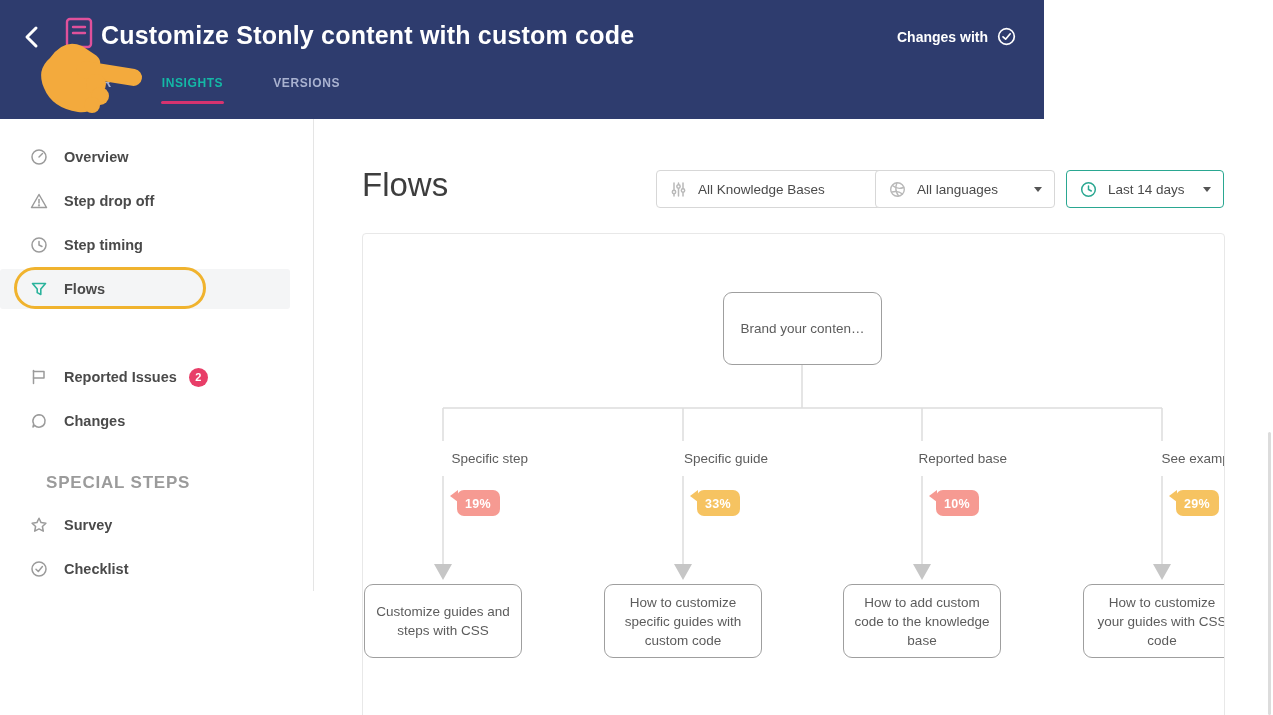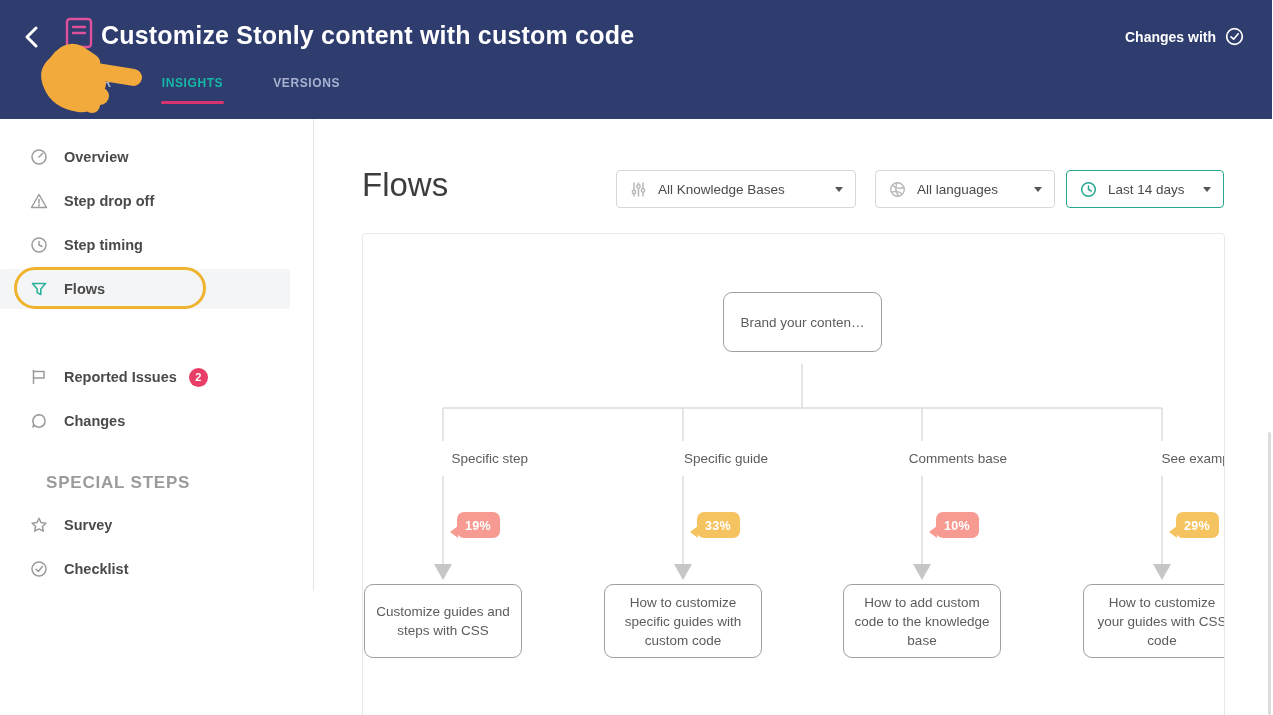--- a/index.html
+++ b/index.html
@@ -5,21 +5,21 @@
   * { margin:0; padding:0; box-sizing:border-box; }
   html,body { width:1273px; height:715px; }
   body {
     position:relative; overflow:hidden; background:#fff;
     font-family:"Liberation Sans", sans-serif; color:#444;
   }
   svg { display:block; }
 
   
   .header {
-    position:absolute; left:0; top:0; width:1272px; height:119px;
+    position:absolute; left:0; top:0; width:1044px; height:119px;
     background:#2E3C6E; color:#fff; z-index:5;
   }
   .back-btn { position:absolute; left:20px; top:24px; width:26px; height:26px; cursor:pointer; }
   .doc-icon { position:absolute; left:64px; top:16px; }
   .hdr-title {
     position:absolute; left:101px; top:21px; font-size:25px; font-weight:700;
     letter-spacing:0.2px; white-space:nowrap;
   }
   .changes-saved {
     position:absolute; right:28px; top:27px; display:flex; align-items:center; gap:9px;
@@ -87,26 +87,26 @@
   .diagram {
     position:absolute; left:362px; top:233px; width:863px; height:500px;
     border:1px solid #e8e8e8; border-radius:4px; background:#fff; overflow:hidden;
   }
   .flow-lines { position:absolute; left:0; top:0; }
   .flow-node {
     position:absolute; background:#fff; border:1px solid #9f9f9f; border-radius:9px;
     display:flex; align-items:center; justify-content:center; text-align:center;
     font-size:13.5px; color:#5c5c5c; line-height:19px; padding:6px 10px; cursor:pointer;
   }
-  .root-node { left:360px; top:58px; width:159px; height:60px; }
+  .root-node { left:360px; top:58px; width:159px; height:73px; }
   .branch-label {
     position:absolute; top:217px; width:170px; text-align:right;
     font-size:13.5px; color:#5c5c5c; white-space:nowrap;
   }
-  .pct-badge { position:absolute; top:256px; display:flex; align-items:flex-end;margin-top:22px; }
+  .pct-badge { position:absolute; top:256px; display:flex; align-items:flex-start; }
   .pct-badge .tri {
     width:0; height:0; border-top:6px solid transparent; border-bottom:6px solid transparent;
     border-right:8px solid; 
   }
   .pct-badge .pill {
     background:currentColor; border-radius:7px; padding:4px 9px 4px 8px; margin-left:-1px;
   }
   .pct-badge .pill b { color:#fff; font-size:12.5px; font-weight:700; letter-spacing:0.3px; }
   .leaf-card { top:350px; width:158px; height:74px; }
 
@@ -243,21 +243,21 @@
           <circle cx="9" cy="9" r="7"></circle>
           <polyline points="6,9.3 8.3,11.5 12.4,6.6"></polyline>
         </svg>
     </span>
     <span class="s-label">Checklist</span>
   </div>
 </div>
 
 <div class="page-heading">Flows</div>
 
-<div class="filter" style="left:616px; width:240px">
+<div class="filter" style="left:656px; width:240px">
   <span class="f-icon">
     <svg viewBox="0 0 17 17" fill="none" stroke="currentColor" stroke-width="1.5" stroke-linecap="round">
         <line x1="4" y1="2" x2="4" y2="15"></line>
         <line x1="8.5" y1="2" x2="8.5" y2="15"></line>
         <line x1="13" y1="2" x2="13" y2="15"></line>
         <circle cx="4" cy="11" r="1.7" fill="#fff"></circle>
         <circle cx="8.5" cy="5.5" r="1.7" fill="#fff"></circle>
         <circle cx="13" cy="9.5" r="1.7" fill="#fff"></circle>
       </svg>
   </span>
@@ -308,21 +308,21 @@
       <polygon points="311,330 329,330 320,346"></polygon>
       <polygon points="550,330 568,330 559,346"></polygon>
       <polygon points="790,330 808,330 799,346"></polygon>
     </g>
   </svg>
 
   <div class="flow-node root-node">Brand your conten…</div>
 
   <div class="branch-label" style="left:-5px">Specific step</div>
   <div class="branch-label" style="left:235px">Specific guide</div>
-  <div class="branch-label" style="left:474px">Comments base</div>
+  <div class="branch-label" style="left:474px">Reported base</div>
   <div class="branch-label" style="left:714px">See examples</div>
 
   <div class="pct-badge" style="left: 87px; color: rgb(246, 154, 146);">
     <span class="tri"></span>
     <span class="pill"><b>19%</b></span>
   </div>
   <div class="pct-badge" style="left: 327px; color: rgb(246, 195, 97);">
     <span class="tri"></span>
     <span class="pill"><b>33%</b></span>
   </div>

